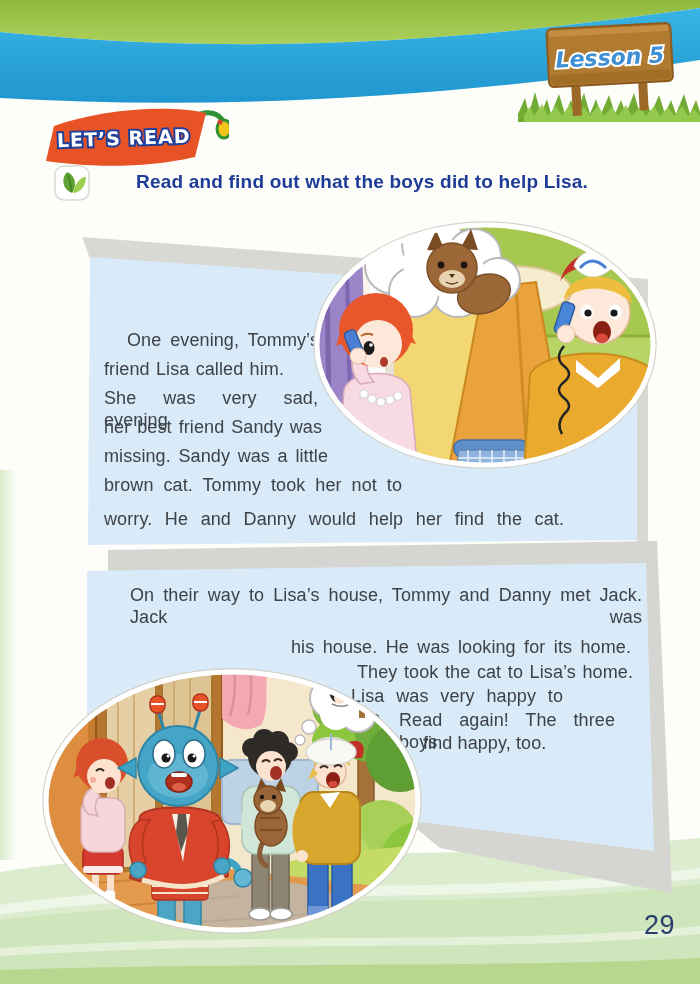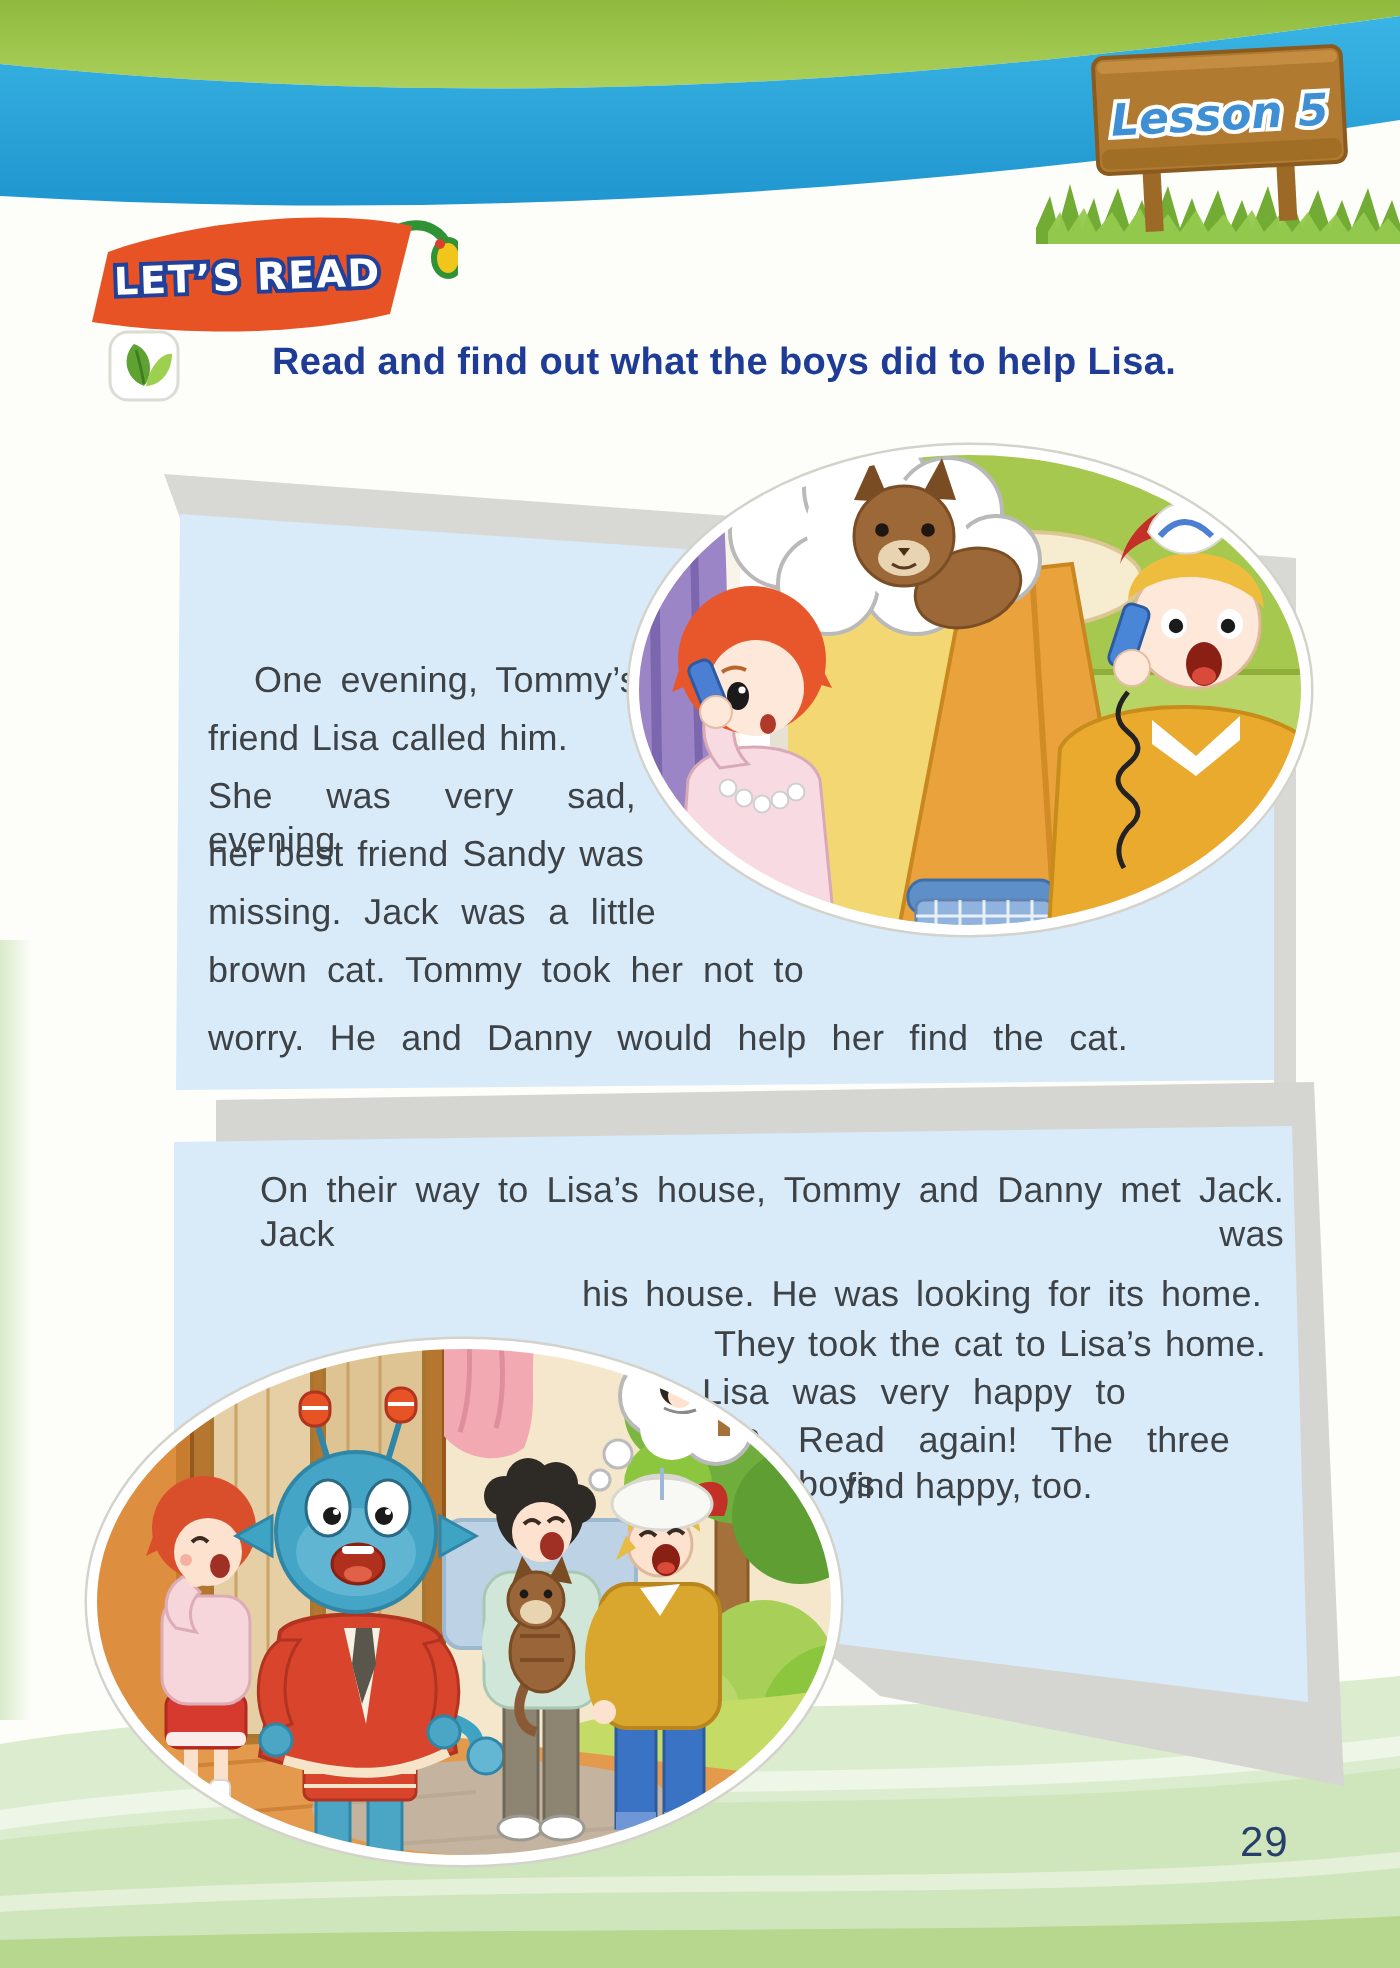--- a/index.html
+++ b/index.html
@@ -16,22 +16,22 @@
   }
   .just{text-align:justify;text-align-last:justify;}
   .nowrapln{white-space:nowrap;}
   
   #instruction{
     position:absolute;left:92px;top:171px;width:560px;
     font-size:19px;font-weight:bold;color:#1e3c96;letter-spacing:.2px;margin-left:44px;
   }
   
   #pagenum{
-    position:absolute;left:620px;top:910px;
-    font-size:21px;color:#27406b;letter-spacing:.5px;text-align:center;
+    position:absolute;left:644px;top:910px;
+    font-size:27px;color:#27406b;letter-spacing:.5px;text-align:center;
   }
 </style>
 </head>
 <body>
 
 <div id="page">
 
   <svg class="abs" style="left:0;top:0" width="700" height="130" viewBox="0 0 700 130">
     <defs>
       <linearGradient id="gGreen" x1="0" y1="0" x2="0" y2="1">
@@ -101,21 +101,21 @@
       <rect x="10" y="52" width="120" height="10" rx="4" fill="#96641f" opacity=".55"></rect>
       <rect x="10" y="8" width="120" height="6" rx="3" fill="#c99247" opacity=".8"></rect>
       <text x="70" y="45" text-anchor="middle" font-family="DejaVu Sans, sans-serif" font-size="22" font-weight="bold" font-style="italic" fill="#3e8fd4" stroke="#ffffff" stroke-width="4" paint-order="stroke">Lesson 5</text>
     </g>
   </svg>
 
   <div class="line just" style="left:127px;top:329px;width:192px">One evening, Tommy’s</div>
   <div class="line just" style="left:104px;top:358px;width:180px">friend Lisa called him.</div>
   <div class="line just" style="left:104px;top:387px;width:214px">She was very sad, evening</div>
   <div class="line just" style="left:104px;top:416px;width:218px">her best friend Sandy was</div>
-  <div class="line just" style="left:104px;top:445px;width:224px">missing. Jack was a little</div>
+  <div class="line just" style="left:104px;top:445px;width:224px">missing. Sandy was a little</div>
   <div class="line just" style="left:104px;top:474px;width:298px">brown cat. Tommy took her not to</div>
   <div class="line just" style="left:104px;top:508px;width:460px">worry. He and Danny would help her find the cat.</div>
 
   <div class="line just" style="left:130px;top:584px;width:512px">On their way to Lisa’s house, Tommy and Danny met Jack. Jack was</div>
   <div class="line just" style="left:291px;top:636px;width:340px">his house. He was looking for its home.</div>
   <div class="line just" style="left:357px;top:661px;width:276px">They took the cat to Lisa’s home.</div>
   <div class="line just" style="left:351px;top:685px;width:212px">Lisa was very happy to see</div>
   <div class="line just" style="left:399px;top:709px;width:216px">Read again! The three boys</div>
   <div class="line nowrapln" style="left:423px;top:732px">find happy, too.</div>
 

